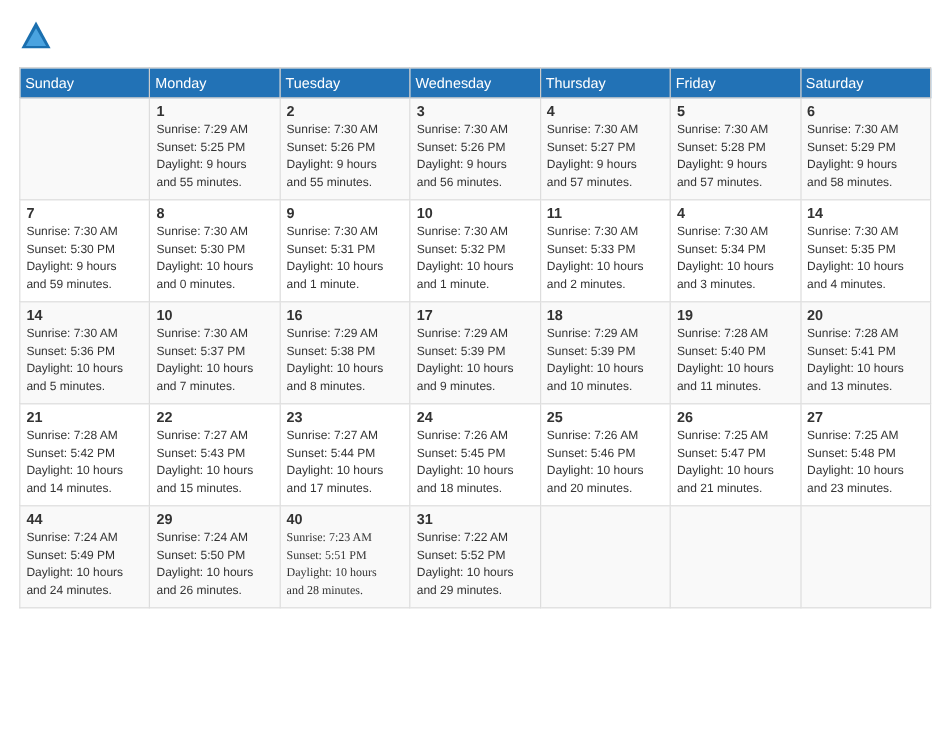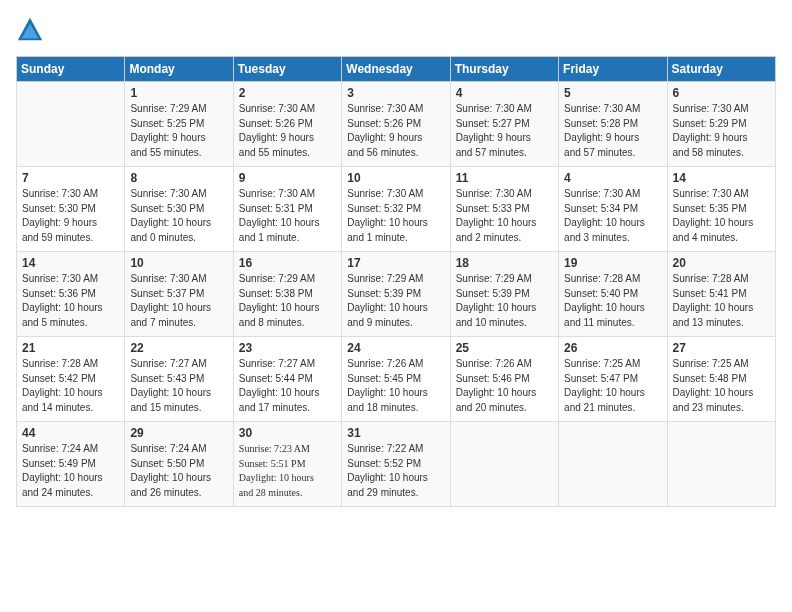--- a/index.html
+++ b/index.html
@@ -49,21 +49,21 @@
     }
     table {
       width: 100%;
       border-collapse: collapse;
       table-layout: fixed;
     }
     thead tr th {
       background-color: #2272b6;
       color: #fff;
       font-size: 12px;
-      font-weight: bold;
+      font-weight: normal;
       padding: 5px 4px;
       text-align: left;
       border: 1px solid #ccc;
     }
     tbody tr td {
       vertical-align: top;
       border: 1px solid #ddd;
       padding: 4px 5px;
       font-size: 10px;
       color: #333;
@@ -326,21 +326,21 @@
 and 24 minutes.</div>
         </td>
         <td>
           <span class="day-number">29</span>
           <div class="day-info" style="white-space: pre-line;">Sunrise: 7:24 AM
 Sunset: 5:50 PM
 Daylight: 10 hours
 and 26 minutes.</div>
         </td>
         <td>
-          <span class="day-number">30</span>
+          <span class="day-number">40</span>
           <div class="day-info" style="white-space: pre-line; font-family: Liberation Serif, serif;">Sunrise: 7:23 AM
 Sunset: 5:51 PM
 Daylight: 10 hours
 and 28 minutes.</div>
         </td>
         <td>
           <span class="day-number">31</span>
           <div class="day-info" style="white-space: pre-line;">Sunrise: 7:22 AM
 Sunset: 5:52 PM
 Daylight: 10 hours

